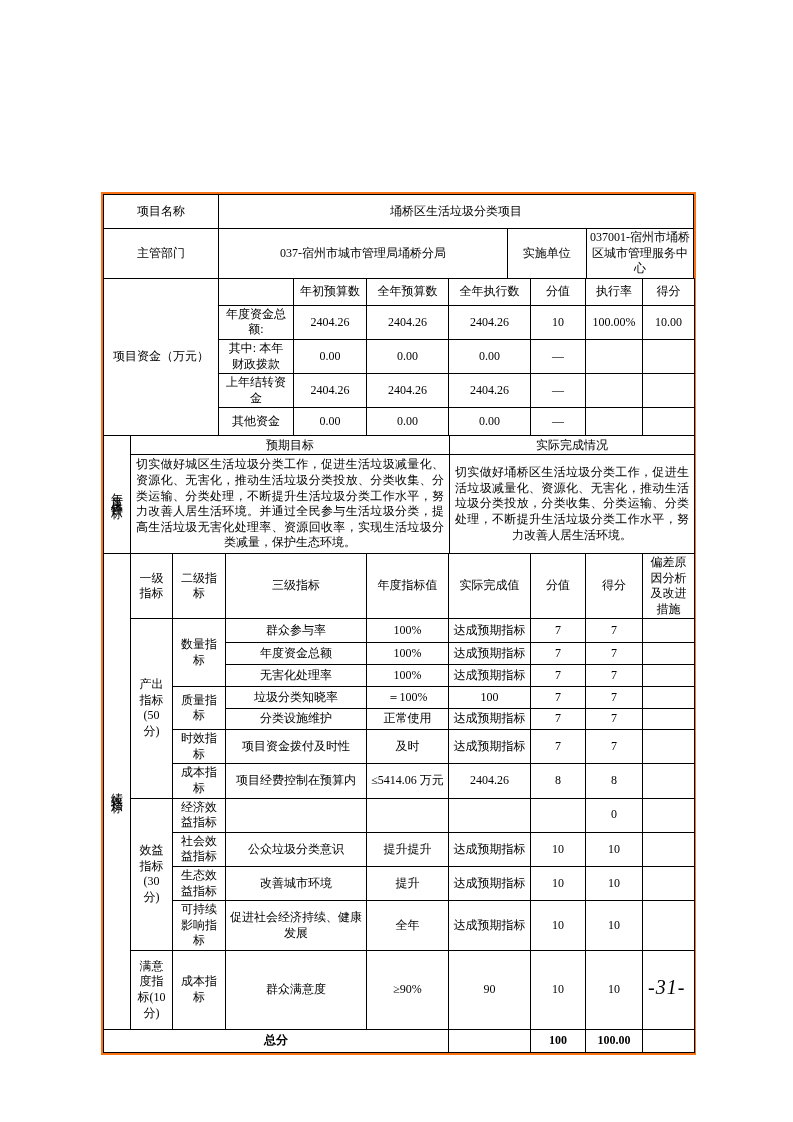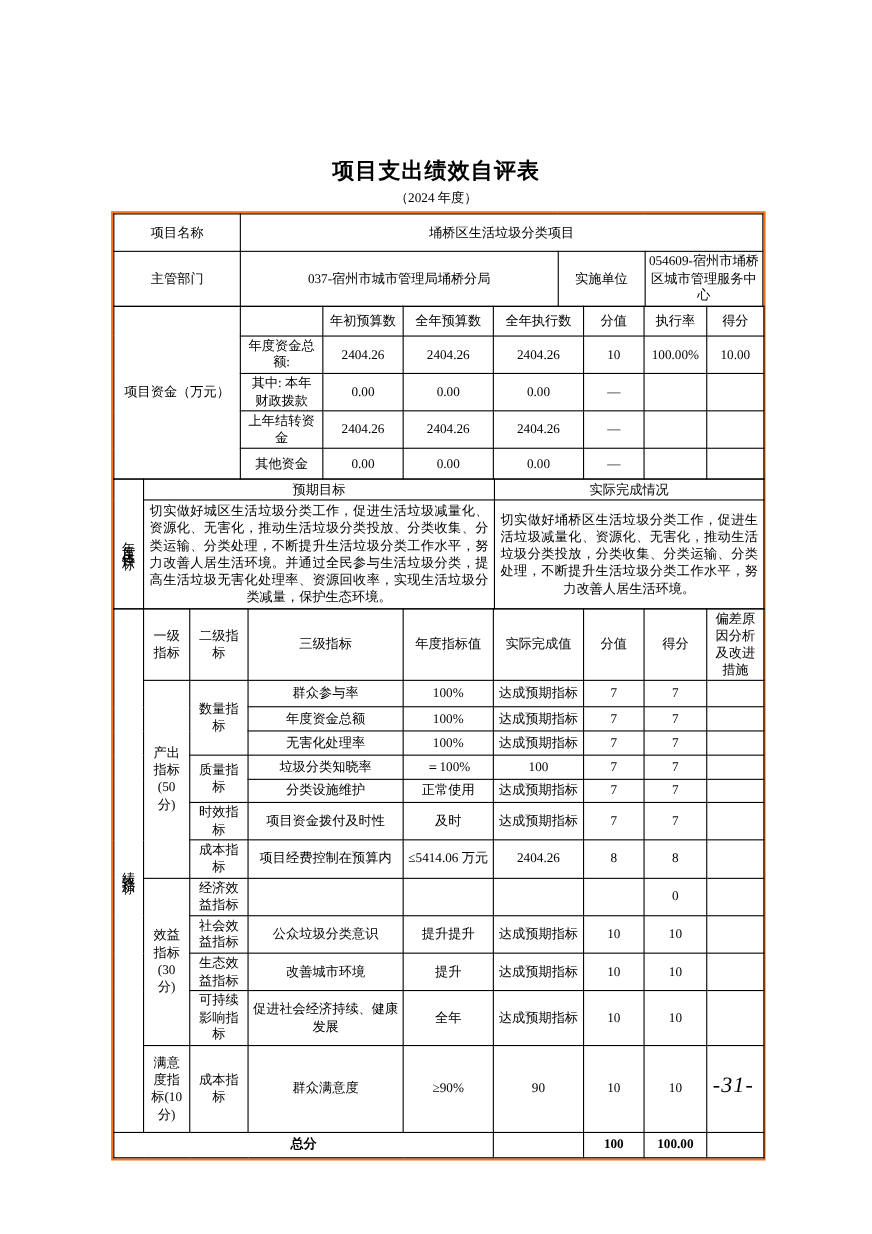--- a/index.html
+++ b/index.html
@@ -19,42 +19,40 @@
   .b{font-weight:bold;}
   .vtext{writing-mode:vertical-lr;text-orientation:upright;display:inline-block;
          letter-spacing:3px;line-height:1;}
   .pagenum{position:absolute;top:976px;left:648px;font-size:20px;letter-spacing:1px;font-style:italic;}
 </style>
 </head>
 <body>
 
 <div class="page">
 
-  <div class="title">项目支出绩效自评表</div>
-  <div class="subtitle">（2024 年度）</div>
 
   <div class="twrap">
 
     <table>
       <colgroup>
           <col style="width:115px">
           <col style="width:288px">
           <col style="width:79px">
           <col style="width:107px">
         </colgroup>
       <tbody>
           <tr style="height:34px">
         <td>项目名称</td>
         <td colspan="3">埇桥区生活垃圾分类项目</td>
       </tr>
       <tr style="height:33px">
         <td>主管部门</td>
         <td>037-宿州市城市管理局埇桥分局</td>
         <td>实施单位</td>
-        <td>054609-宿州市埇桥区城市管理服务中心</td>
+        <td>037001-宿州市埇桥区城市管理服务中心</td>
       </tr>
     </tbody>
       </table>
 
     <table>
       <colgroup>
           <col style="width:115px">
           <col style="width:75px">
           <col style="width:73px">
           <col style="width:82px">

